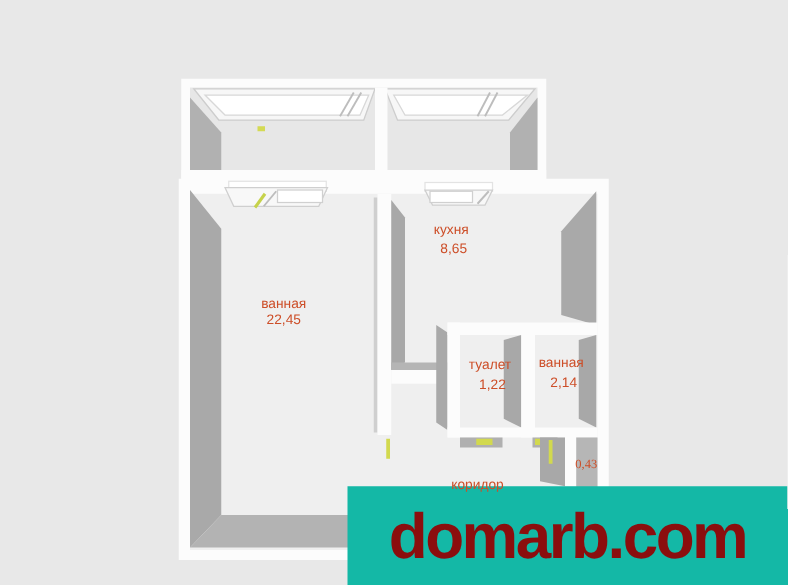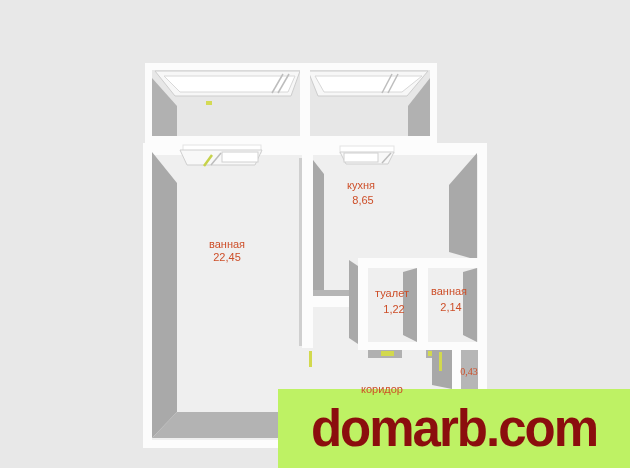--- a/index.html
+++ b/index.html
@@ -10,21 +10,21 @@
   .stage svg{position:absolute;left:0;top:0;}
   .lbl{
     position:absolute;transform:translate(-50%,-50%);
     color:#cd4e28;font-size:11px;line-height:1;white-space:nowrap;
     z-index:1;
   }
   .lbl.small{font-size:10px;font-family:Liberation Serif, serif;}
   .lbl.over-watermark{z-index:3;}
   .watermark{
     position:absolute;left:278px;top:389px;width:352px;height:79px;
-    background:#bef264;display:flex;align-items:center;justify-content:center;
+    background:#14b8a6;display:flex;align-items:center;justify-content:center;
     z-index:2;
   }
   .watermark span{
     color:#8b0e0e;font-size:51px;font-weight:bold;letter-spacing:-2px;line-height:1;
   }
 </style>
 </head>
 <body>
 
 <div class="stage">

